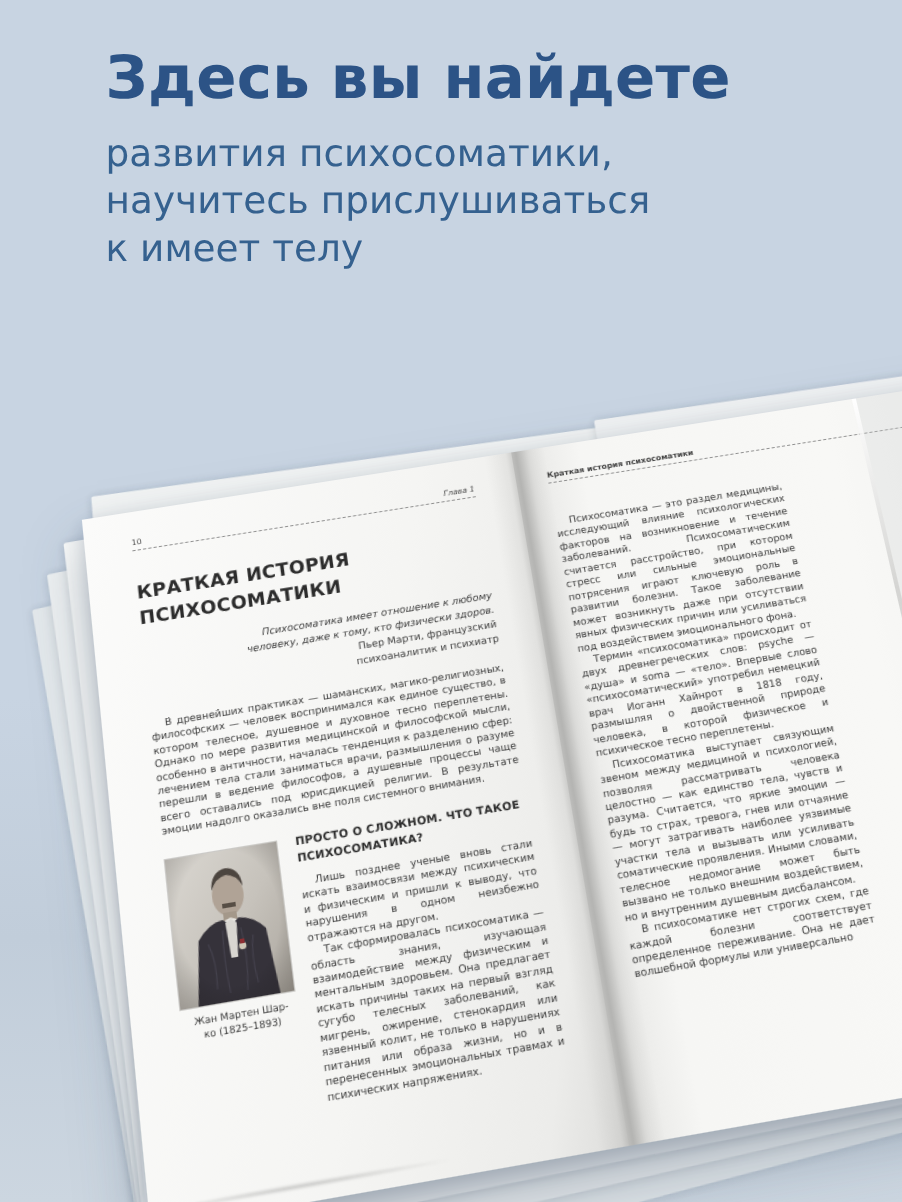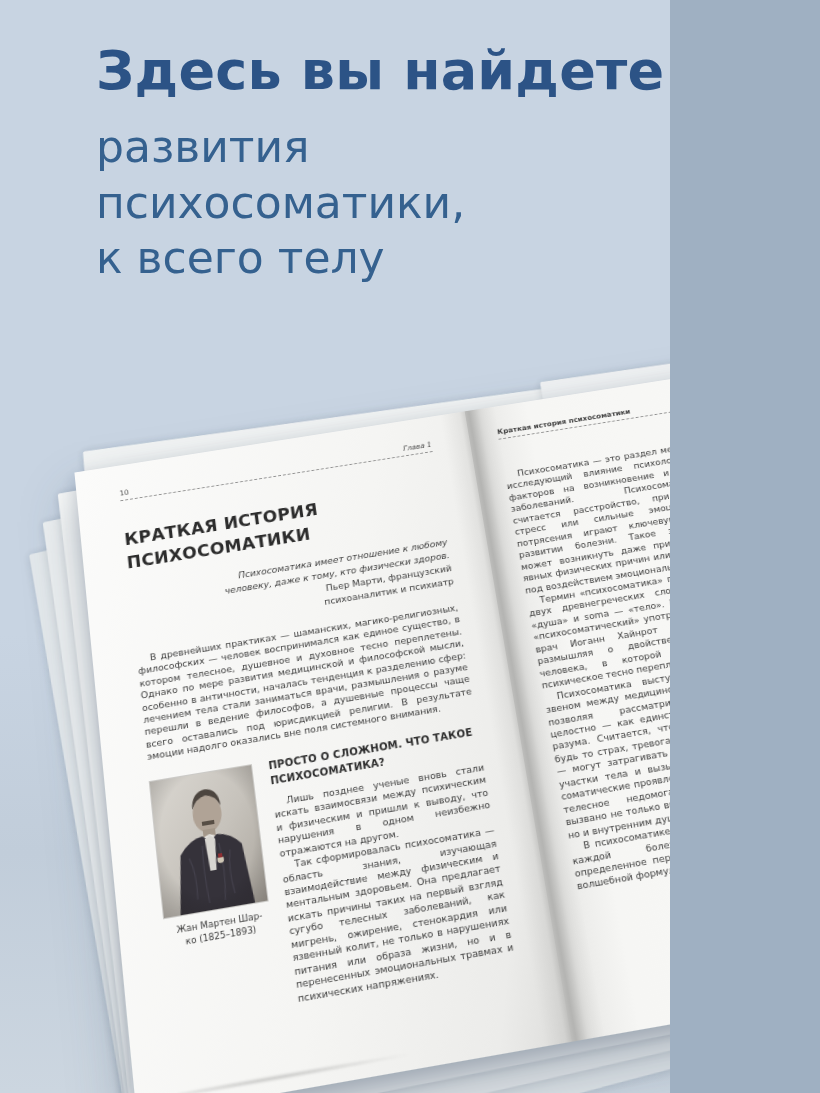--- a/index.html
+++ b/index.html
@@ -1,24 +1,24 @@
 <!DOCTYPE html>
 <html><head>
 <meta charset="utf-8">
 <style>
   html,body{margin:0;padding:0;background:#9fb0c2;}
   .scene{
-    position:relative;width:670px;height:1093px;overflow:hidden;
+    position:relative;width:820px;height:1093px;overflow:hidden;
     background:linear-gradient(180deg,#c8d4e2 0%,#c8d4e2 58%,#c1cdda 78%,#ccd6e0 100%);
     font-family:"DejaVu Sans","Liberation Sans",sans-serif;
   }
   
   .headline{position:absolute;left:96px;top:40px;}
   .h-bold{font-size:54px;font-weight:700;color:#2c5386;line-height:1.16;letter-spacing:.2px;}
-  .h-reg{margin-top:16px;font-size:44px;font-weight:400;color:#35618f;line-height:1.27;}
+  .h-reg{margin-top:16px;font-size:34px;font-weight:400;color:#35618f;line-height:1.27;}
   
   .book-shadow{position:absolute;left:10px;top:850px;width:900px;height:280px;
     background:radial-gradient(ellipse 50% 50% at 50% 50%,rgba(68,90,114,.5) 0%,rgba(68,90,114,0) 70%);
     filter:blur(16px);transform:rotate(-9deg);}
   .book{position:absolute;left:100px;top:390px;width:910px;height:640px;
     transform:perspective(1000px) rotateX(10deg) rotate(-9.5deg);transform-origin:45% 45%;}
   .sheet{position:absolute;inset:0;border-radius:2px;box-shadow:0 0 8px rgba(55,70,90,.18);}
   .sheet-d{background:#e3e8eb;transform:translate(-30px,44px) rotate(-4.5deg);}
   .sheet-c{background:#eef1f2;transform:translate(-22px,26px) rotate(-2.8deg);}
   .sheet-b{background:#fafbfa;transform:translate(-12px,10px) rotate(-1.3deg);}
@@ -70,21 +70,22 @@
 <body>
 
 <div class="scene">
 
   <header class="headline">
     <div class="h-bold">
       <div>Здесь вы найдете</div>
     </div>
     <div class="h-reg">
       <div>развития психосоматики,</div>
-      <div>к всего телу</div>
+      <div>научитесь прислушиваться</div>
+      <div>к имеет телу</div>
     </div>
   </header>
 
   <div class="book-shadow"></div>
 
   <div class="book">
     <div class="sheet sheet-d"></div>
     <div class="sheet sheet-c"></div>
     <div class="sheet sheet-b"></div>
     <div class="sheet sheet-a"></div>

